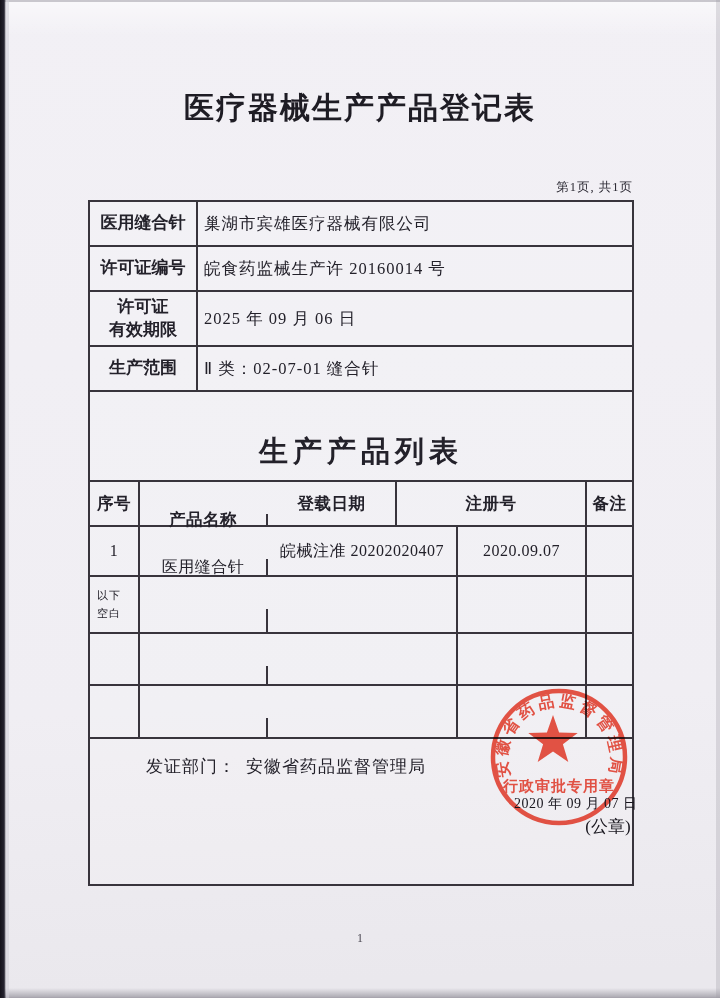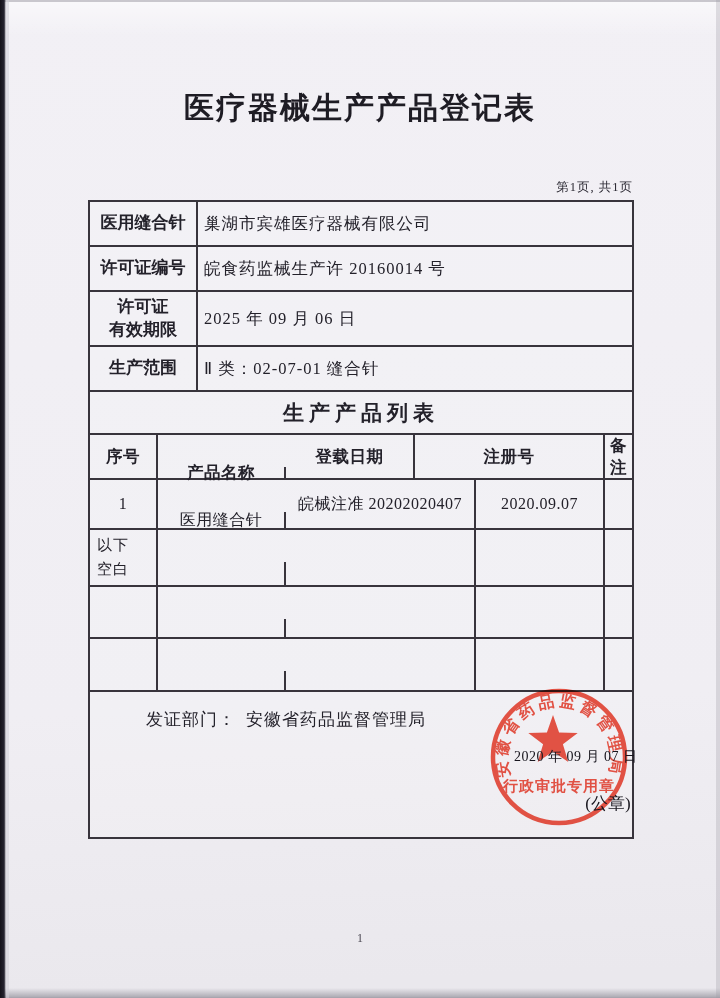--- a/index.html
+++ b/index.html
@@ -45,40 +45,40 @@
   .cell { display:flex; align-items:center; }
   .ilabel {
     width:108px; border-right:2px solid #38343c; justify-content:center;
     font-weight:bold; font-size:17px; text-align:center; white-space:pre-line; line-height:1.35;
   }
   .ivalue { flex:1; padding-left:6px; font-size:16.5px; letter-spacing:1px; }
   .h45 { height:45px; } .h55 { height:55px; }
   .h50 { height:50px; } .h57 { height:57px; } .h52 { height:52px; } .h53 { height:53px; }
 
   .section-header {
-    height:43px; border-bottom:2px solid #38343c;
+    height:58px; border-bottom:2px solid #38343c;
     display:flex; align-items:center; justify-content:center;
-    font-size:21px; font-weight:bold; letter-spacing:5px;
+    font-size:29px; font-weight:bold; letter-spacing:5px;margin-top:32px;
   }
   .pc { border-right:2px solid #38343c; justify-content:center; text-align:center; font-size:16px; letter-spacing:.5px; }
   .pc:last-child { border-right:none; }
-  .pc1 { width:68px; } .pc2 { width:128px;margin-top:32px; } .pc3 { width:190px; } .pc4 { width:129px; } .pc5 { flex:1; }
+  .pc1 { width:50px; } .pc2 { width:128px;margin-top:32px; } .pc3 { width:190px; } .pc4 { width:129px; } .pc5 { flex:1; }
   .phead .pc { font-weight:bold; font-size:16.5px; }
   .blank-note { justify-content:flex-start !important; padding-left:7px; text-align:right;
-                white-space:pre-line; font-size:15px; line-height:1.55; letter-spacing:1px; }
+                white-space:pre-line; font-size:11px; line-height:1.55; letter-spacing:1px; }
 
   .footer-cell { position:relative; height:145px;margin-left:48px; }
   .issuer-line { position:absolute; left:8px; top:16px; font-size:17px; letter-spacing:1px; }
   .issuer-name { margin-left:10px; }
   .issue-date {
     position:absolute; left:376px; top:56px; font-size:14px; color:#17151d;
     letter-spacing:.5px; white-space:nowrap; z-index:5;
   }
   .seal-note {
-    position:absolute; left:425px; top:100px; width:90px; text-align:center;
+    position:absolute; left:425px; top:76px; width:90px; text-align:center;
     font-size:17px; color:#17151d; z-index:5;
   }
 
   
   .stamp {
     position:absolute; left:486px; top:684px; width:146px; height:146px;
     mix-blend-mode:multiply; opacity:.9; z-index:3;
   }
   .stamp .ring-text { font-size:16px; font-weight:bold; letter-spacing:4px;
                       font-family:"Liberation Sans", sans-serif; }

